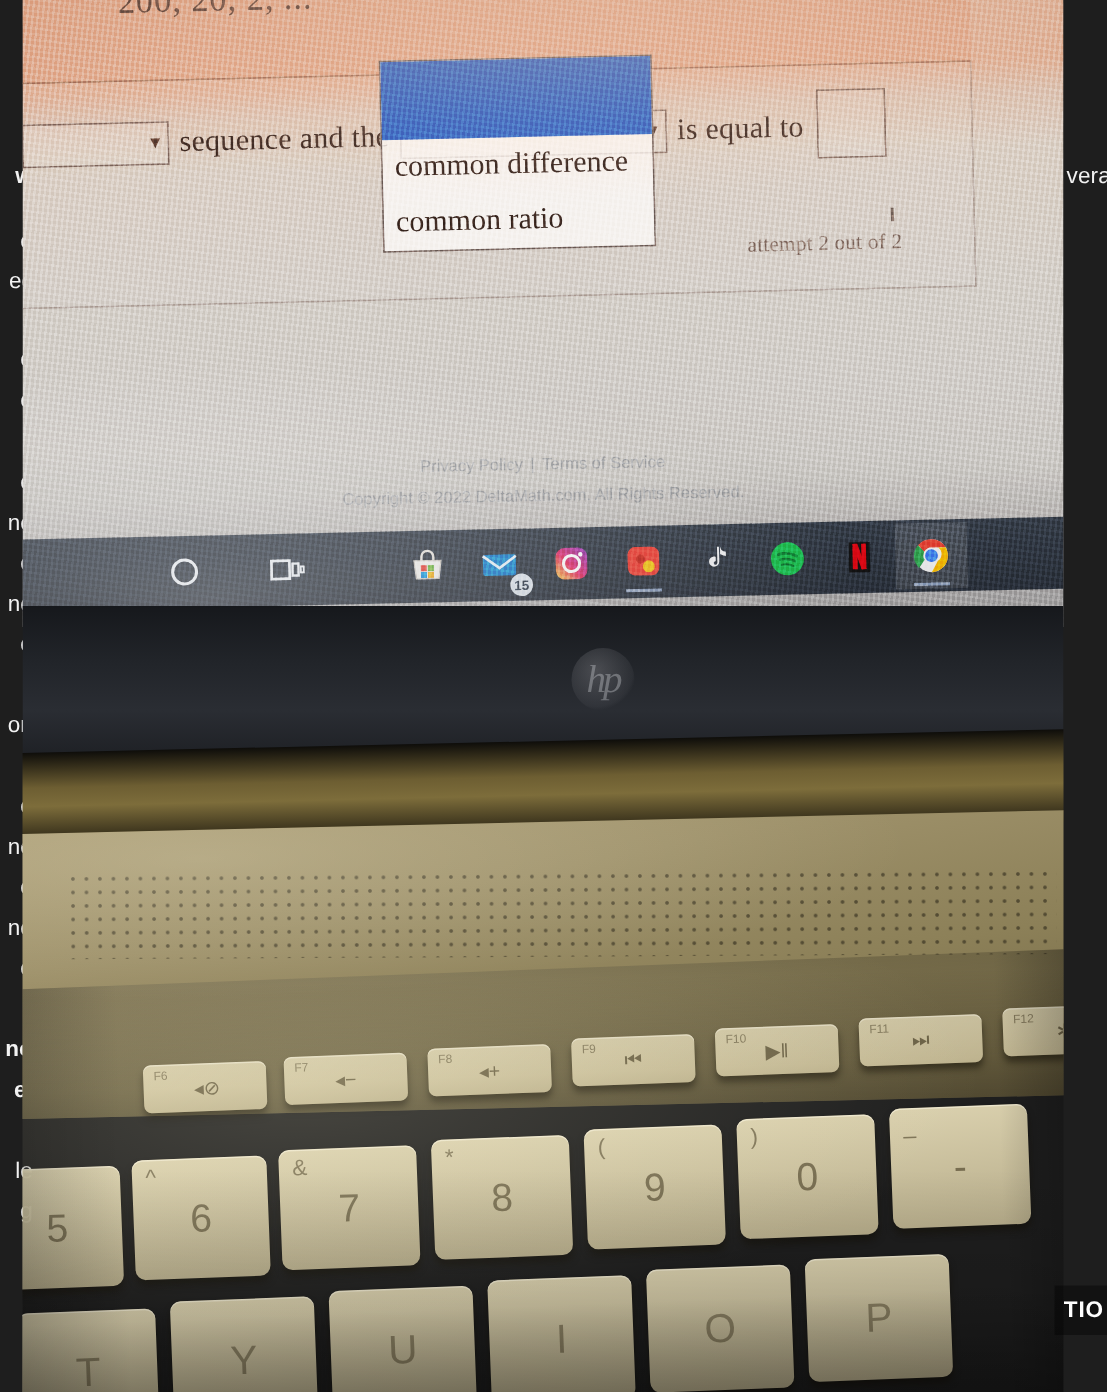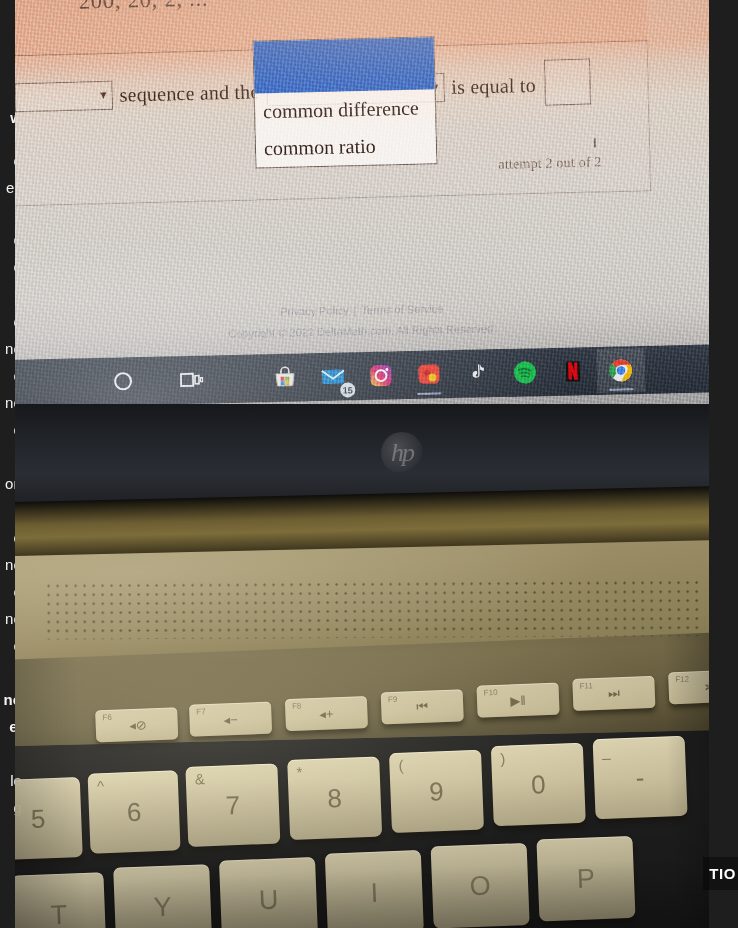--- a/index.html
+++ b/index.html
@@ -450,20 +450,23 @@
       <div class="edge-line" style="top:557px">ne</div>
       <div class="edge-line" style="top:584px">o</div>
       <div class="edge-line" style="top:611px">ne</div>
       <div class="edge-line" style="top:638px">o</div>
       <div class="edge-line bold" style="top:692px">no</div>
       <div class="edge-line bold" style="top:719px">e,</div>
       <div class="edge-line" style="top:773px">le</div>
       <div class="edge-line" style="top:800px">g</div>
     </div>
 
+    <div class="edge-col right">
+      <div class="edge-line" style="top:110px">vera</div>
+    </div>
 
     <div class="corner-tag">TIO</div>
   </div>
 
   <div class="photo">
 
     <div class="screen">
 
       <div class="page-plane">
 

